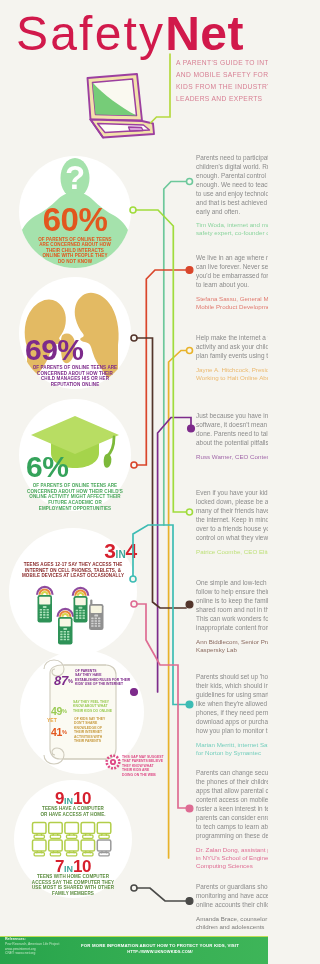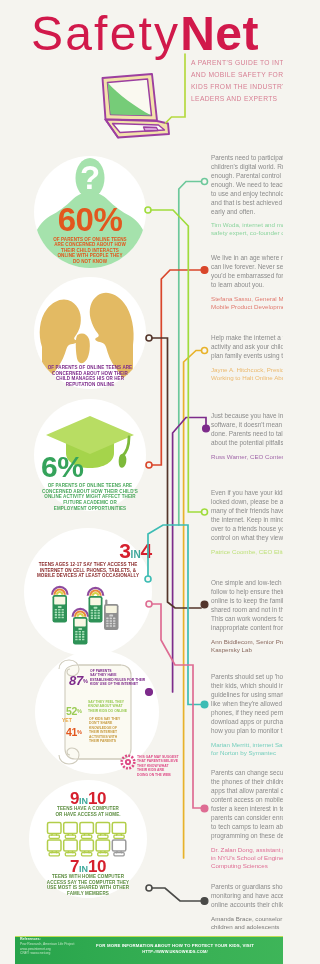--- a/index.html
+++ b/index.html
@@ -1,18 +1,18 @@
 <!DOCTYPE html>
 <html><head>
 <meta charset="utf-8">
 <title>SafetyNet Infographic</title>
 <style>
 html,body{margin:0;padding:0;background:#f5f4ef;}
 body{width:320px;height:964px;font-family:"Liberation Sans",sans-serif;overflow:hidden;}
-.page{position:relative;width:268px;height:964px;overflow:hidden;background:#f5f4ef;margin-left:15px;}
+.page{position:relative;width:268px;height:964px;overflow:hidden;background:#f5f4ef;}
 .abs{position:absolute;}
 svg{display:block;overflow:visible;}
 #wires{position:absolute;left:0;top:0;width:320px;height:964px;}
 .tl{font-size:6.7px;line-height:11.9px;color:#D77F93;letter-spacing:0.35px;font-weight:normal;white-space:nowrap;}
 .q{position:absolute;width:128px;}
 .qt{font-size:6.4px;line-height:9.0px;color:#8b8b8b;letter-spacing:0.01px;}
 .qa{font-size:6.2px;line-height:8.3px;margin-top:5.5px;opacity:0.72;}
 .cap{text-align:center;font-weight:bold;font-size:4.55px;line-height:5.65px;letter-spacing:0.08px;white-space:nowrap;}
 .scl{text-align:left;font-weight:bold;font-size:3.4px;line-height:4.4px;letter-spacing:0px;white-space:nowrap;}
 </style>
@@ -72,20 +72,21 @@
 
   <div class="abs" style="left:19px;top:277px;width:112px;height:112px;border-radius:50%;background:#ffffff;overflow:hidden;">
     <svg width="112" height="112" viewBox="0 0 112 112" style="position:absolute;left:0;top:0;">
       <g fill="#E3BA63">
         <path d="M8 112 L8 70 C4 58 5 42 13 32 C20 23 30 20 37.5 24.5 C45 29 48 38 46.5 47 C45.5 53 43 57 41 59.5 C39.6 61.3 40 62.4 41.6 62.9 C43.3 63.5 43.4 64.9 42.2 65.8 C41 66.8 38.9 66.9 36.9 67.3 C34.6 67.8 33.2 69.5 32.4 72.1 C30.6 78.7 27.6 84.9 24.6 89.3 C19.6 96.5 14.6 102.9 12.6 112 Z"></path>
         <path d="M99 112 L99 68 C101 53 98 36 90 26 C82 16 71 13 63.5 18.5 C56.4 23.7 54.5 33 56.5 41.5 C58 48 61 53 63.5 56 C65.4 58.3 65 59.8 63 60.4 C61 61 60.7 62.5 62 63.6 C63.3 64.7 65.4 64.9 67.5 65.4 C70 66 71.4 67.7 72.2 70.4 C74 77.5 77 84.6 80.6 89.5 C86 97 91 103 93 112 Z"></path>
         <path d="M43.5 58 C48 55 53.2 57 55 62 C56.7 67.5 55.7 77.5 52.7 82.5 C49.7 87.5 45 87 43.5 83 C42 79 40.5 61.5 43.5 58 Z"></path>
       </g>
     </svg>
   </div>
+  <div class="abs" style="left:25px;top:333px;width:60px;text-align:left;font-size:30px;font-weight:bold;color:#7D2B8B;letter-spacing:-0.5px;line-height:33px;">69%</div>
   <div class="abs" style="left:19px;top:365px;width:112px;color:#7D2B8B;">
     <div class="cap">OF PARENTS OF ONLINE TEENS ARE</div>
     <div class="cap">CONCERNED ABOUT HOW THEIR</div>
     <div class="cap">CHILD MANAGES HIS OR HER</div>
     <div class="cap">REPUTATION ONLINE</div>
   </div>
 
   <div class="abs" style="left:19px;top:399px;width:112px;height:112px;border-radius:50%;background:#ffffff;overflow:hidden;">
     <svg width="112" height="112" viewBox="0 0 112 112" style="position:absolute;left:0;top:0;">
       <path d="M32 39 L56 50 L80 39 L80 54 C80 63 70 69 56 69 C42 69 32 63 32 54 Z" fill="#A5D44B"></path>
@@ -203,21 +204,21 @@
   <div class="abs" style="left:48px;top:669px;width:86px;">
     <span style="position:absolute;left:6px;top:2px;color:#7D2B8B;white-space:nowrap;"><span style="font-size:13px;font-weight:bold;letter-spacing:-0.3px;font-style:italic;">87</span><span style="font-size:5.5px;font-weight:bold;vertical-align:2.5px;">%</span></span>
     <div style="position:absolute;left:27px;top:0px;width:52px;color:#7D2B8B;">
       <div class="scl">OF PARENTS</div>
       <div class="scl">SAY THEY HAVE</div>
       <div class="scl">ESTABLISHED RULES FOR THEIR</div>
       <div class="scl">KIDS' USE OF THE INTERNET</div>
     </div>
   </div>
   <div class="abs" style="left:46px;top:700px;width:86px;">
-    <span style="position:absolute;left:5px;top:1px;color:#9ACB54;white-space:nowrap;"><span style="font-size:10.5px;font-weight:bold;letter-spacing:-0.3px;">52</span><span style="font-size:5.5px;font-weight:bold;vertical-align:2.5px;">%</span></span>
+    <span style="position:absolute;left:5px;top:1px;color:#9ACB54;white-space:nowrap;"><span style="font-size:10.5px;font-weight:bold;letter-spacing:-0.3px;">49</span><span style="font-size:5.5px;font-weight:bold;vertical-align:2.5px;">%</span></span>
     <div style="position:absolute;left:27px;top:0px;width:52px;color:#9ACB54;">
       <div class="scl">SAY THEY FEEL THEY</div>
       <div class="scl">KNOW ABOUT WHAT</div>
       <div class="scl">THEIR KIDS DO ONLINE</div>
     </div>
   </div>
   <div class="abs" style="left:47px;top:717px;width:90px;">
     <span style="position:absolute;left:0px;top:0px;font-size:5px;font-weight:bold;color:#E8A33D;">YET</span>
     <span style="position:absolute;left:4px;top:5px;color:#E2571E;white-space:nowrap;"><span style="font-size:10.5px;font-weight:bold;letter-spacing:-0.3px;">41</span><span style="font-size:5.5px;font-weight:bold;vertical-align:2.5px;">%</span></span>
     <div style="position:absolute;left:27px;top:0px;width:52px;color:#C79A3E;">

